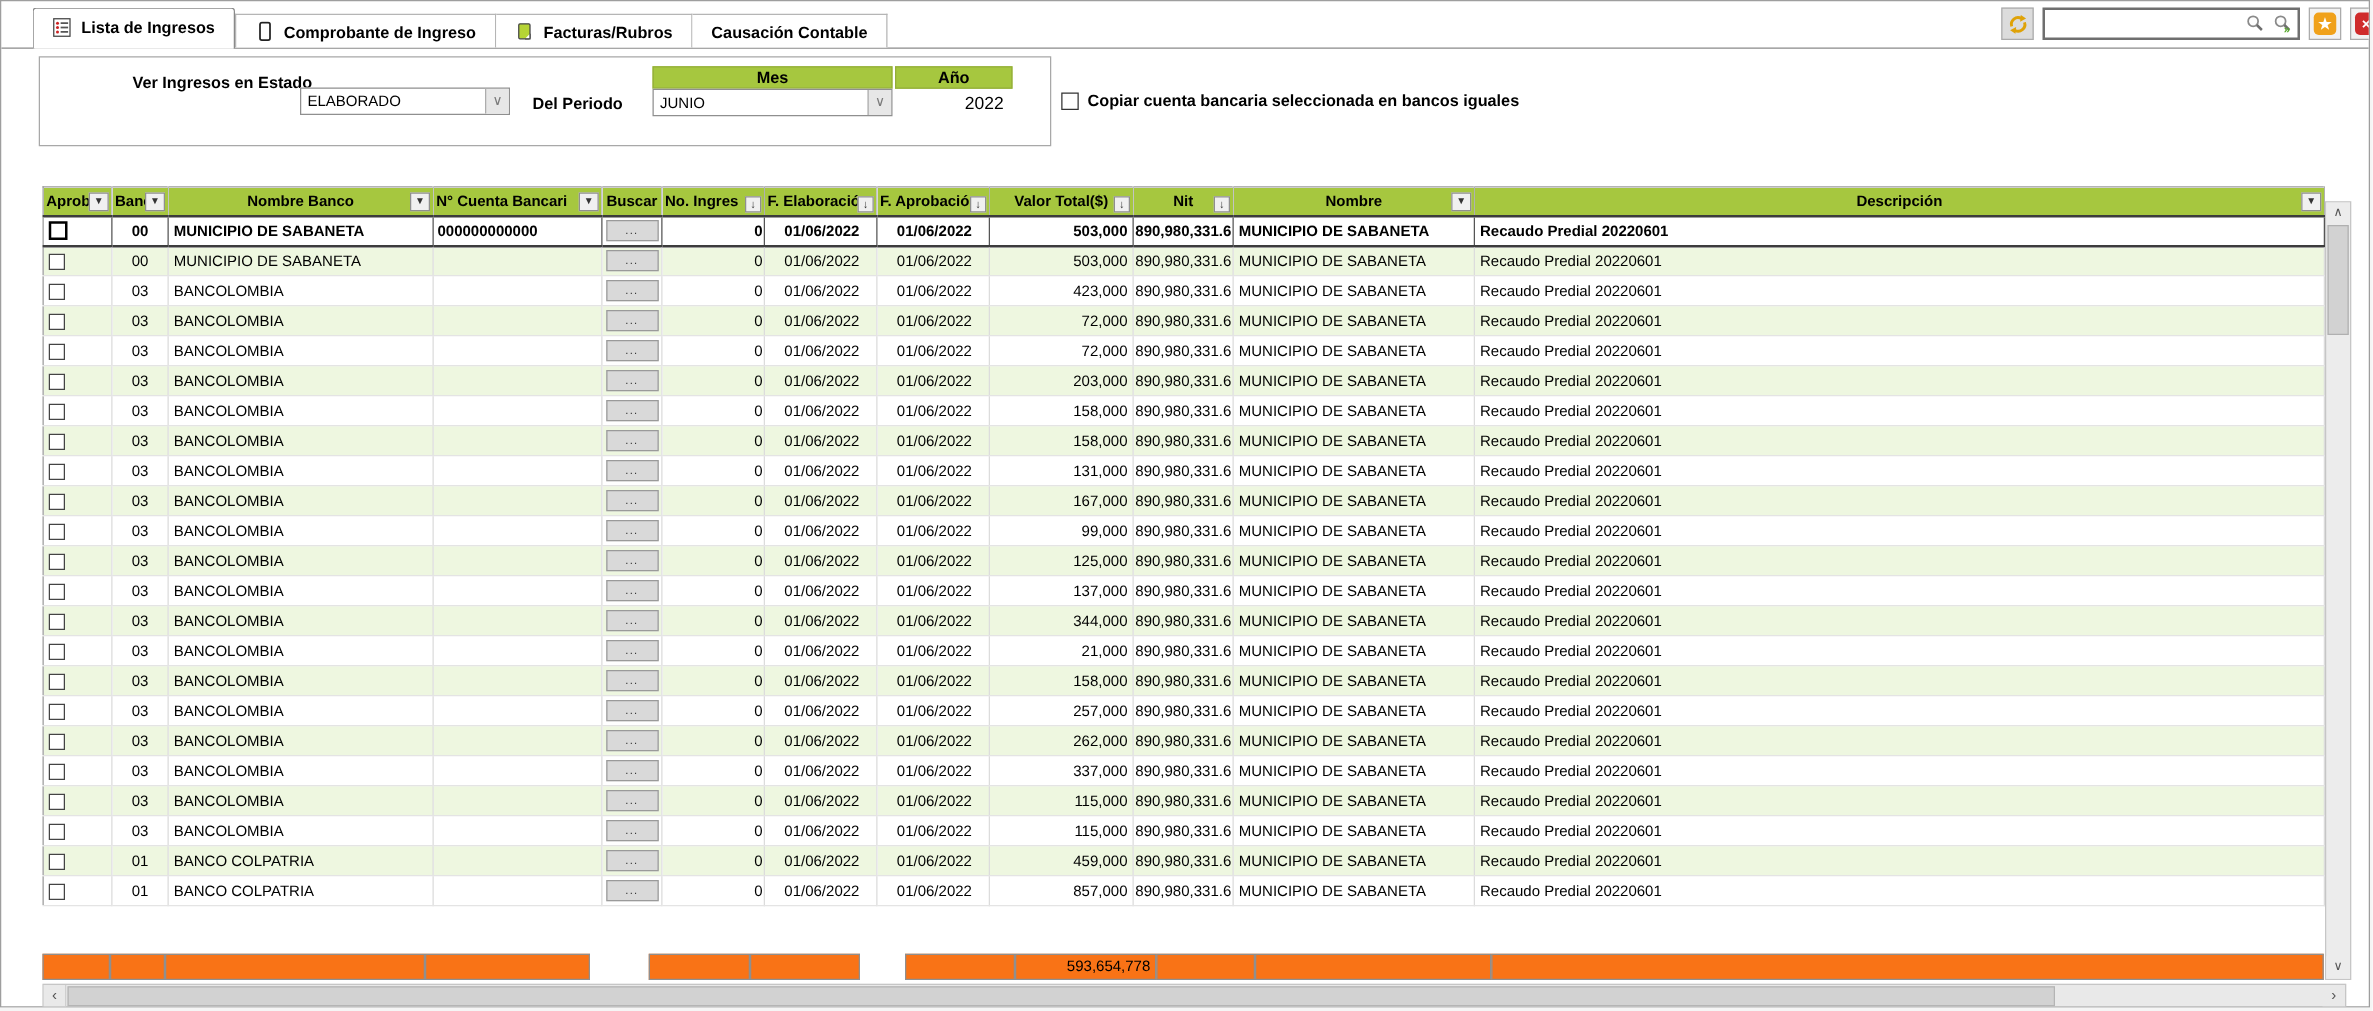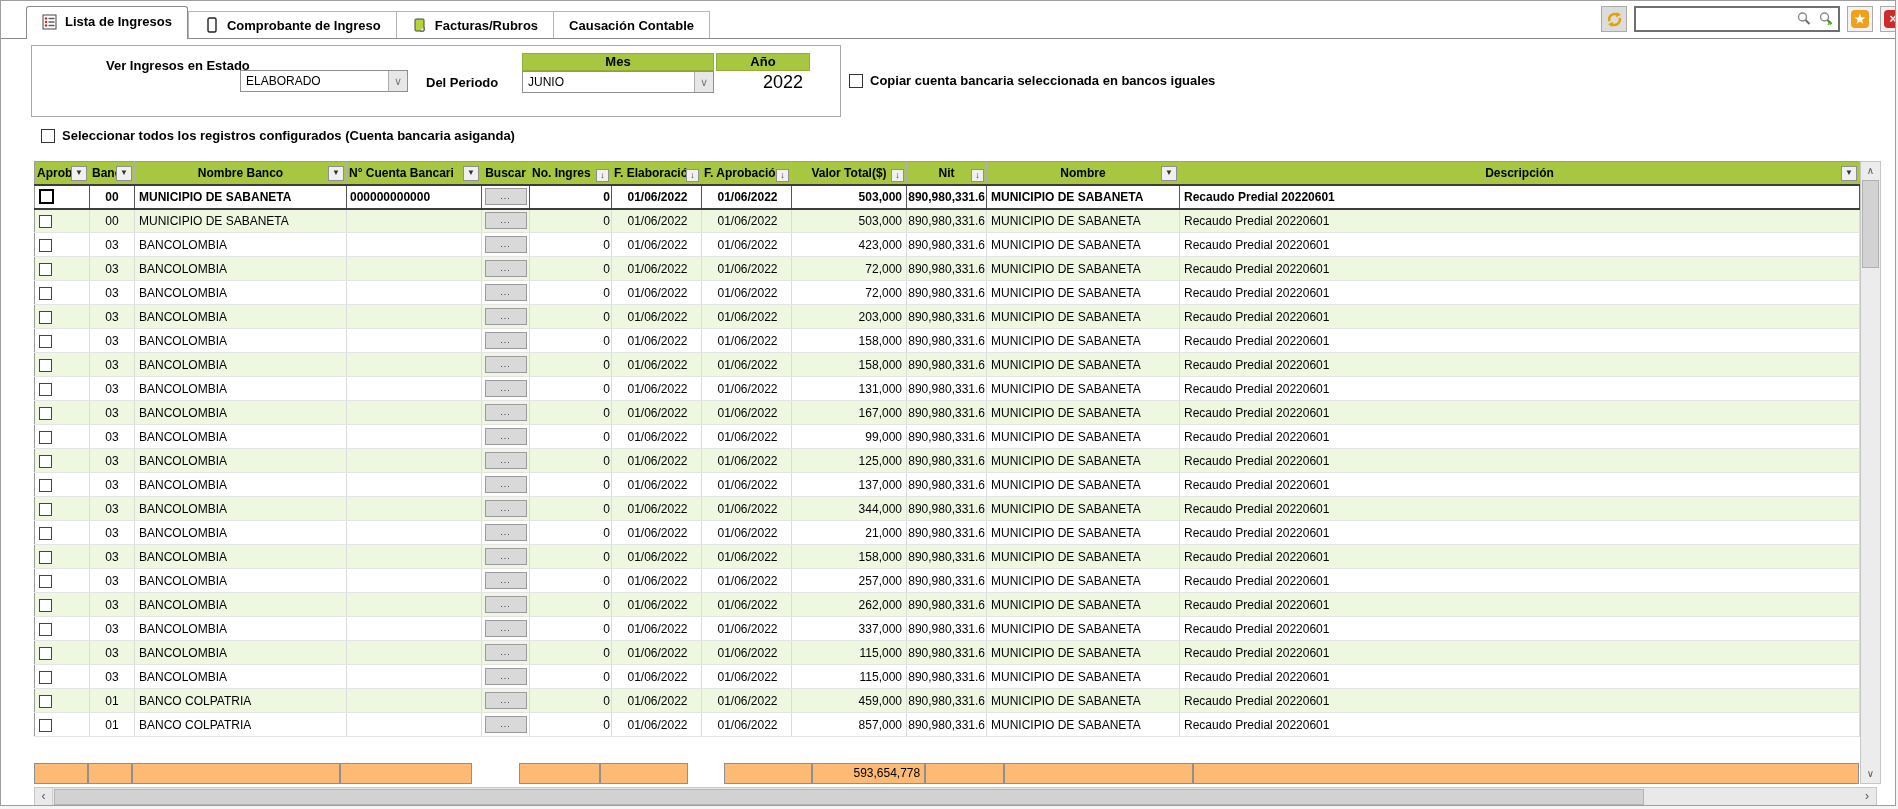--- a/index.html
+++ b/index.html
@@ -45,28 +45,28 @@
   .combo-btn{position:absolute; right:0; top:0; width:19px; height:100%; background:#e7e7e7;
     border-left:1px solid #adadad; text-align:center; color:#7a7a7a; font-size:11px; line-height:20px;}
   .combo-estado{position:absolute; left:208px; top:24px; width:168px; height:22px;}
   .period{position:absolute; left:490px; top:7px; width:288px;}
   .phdr{display:flex; gap:2px;}
   .ph{background:#a6c73f; border:1px solid #93ad3a; font-weight:bold; font-size:13px; text-align:center;
     height:18px; line-height:16px;}
   .ph.mes{width:192px;} .ph.ano{width:94px;}
   .prow{display:flex; margin-top:0;}
   .combo-mes{width:192px; height:22px;}
-  .ano-val{width:94px; height:22px; line-height:22px; text-align:right; padding-right:5px; font-size:18px;}
+  .ano-val{width:94px; height:22px; line-height:22px; text-align:right; padding-right:5px; font-size:14px;}
   .checkline{position:absolute; display:flex; align-items:center; gap:7px; white-space:nowrap;}
   .copiar{left:848px; top:72px;align-items:center;}
   .seleccionar{left:40px; top:127px;}
   .cbx{width:14px; height:14px; background:#fff; border:1px solid #333; flex:0 0 auto;}
   .cklabel{font-weight:bold; font-size:13px;}
   
-  .grid{position:absolute; left:33px; top:160px; width:1571px;}
+  .grid{position:absolute; left:33px; top:148px; width:1571px;}
   table{border-collapse:collapse; table-layout:fixed; width:1825px; border:1px solid #9b9b9b;}
   th,td{padding:0; white-space:nowrap; overflow:hidden;}
   th{position:relative; height:23px; background:#a6c73f; border-right:1px solid #b0b0b0; border-bottom:1px solid #777;
     font-weight:bold; font-size:12px; text-align:center;}
   .hlabel{padding:0 2px;}
   .h-aprobar,.h-banco,.h-cuenta,.h-no_ingreso,.h-f_elaboracion,.h-f_aprobacion{text-align:left;}
   .hbtn{position:absolute; background:#f0f0f0; border:1px solid #8f8f8f; color:#333; line-height:1;
     display:flex; align-items:center; justify-content:center;}
   .hbtn-dd{right:2px; bottom:3px; width:16px; height:15px; font-size:8px;}
   .hbtn-sort{right:2px; bottom:2px; width:13px; height:13px; font-size:9px;}
@@ -84,21 +84,21 @@
   tr.sel .cb{width:15px; height:15px; border:2px solid #000;}
   .dots{display:block; margin:2px auto; width:42px; height:17px; background:#d9d9d9; border:1px solid #9a9a9a;
     font-size:9px; letter-spacing:1px; color:#333; line-height:1; padding:0;}
   
   .col-aprobar{width:55px;} .col-banco{width:45px;} .col-nombre_banco{width:212px;}
   .col-cuenta{width:135px;} .col-buscar{width:48px;} .col-no_ingreso{width:82px;}
   .col-f_elaboracion{width:90px;} .col-f_aprobacion{width:90px;margin-left:36px;} .col-valor{width:115px;}
   .col-nit{width:80px;} .col-nombre{width:193px;} .col-descripcion{width:680px;}
   
   .gfooter{position:absolute; left:33px; top:762px; width:1825px; height:21px; display:flex;}
-  .fcell{height:21px; background:#fdba74; border:1px solid #8f8f8f; font-size:12px; line-height:19px;
+  .fcell{height:21px; background:#f97316; border:1px solid #8f8f8f; font-size:12px; line-height:19px;
     text-align:right; padding-right:4px; overflow:hidden; white-space:nowrap;}
   .fcell.gap{background:#fff; border-color:transparent;}
   
   .vscroll{position:absolute; left:1859px; top:160px; width:21px; height:623px; background:#ececec; border:1px solid #c6c6c6;}
   .vscroll .sbtn{position:absolute; left:0; width:19px; height:18px; background:#ececec; color:#555;
     text-align:center; font-size:10px; line-height:18px;}
   .vscroll .up{top:0;} .vscroll .down{bottom:0;}
   .vthumb{position:absolute; left:1px; top:18px; width:17px; height:88px; background:#d2d2d2; border:1px solid #b0b0b0;}
   .hscroll{position:absolute; left:33px; top:786px; width:1843px; height:20px; background:#e9e9e9; border:1px solid #c6c6c6;}
   .hscroll .sbtn{position:absolute; top:0; width:18px; height:18px; background:#e9e9e9; color:#555;
@@ -203,24 +203,20 @@
         <div class="ano-val">2022</div>
       </div>
     </div>
   </div>
 
   <div class="checkline copiar">
     <span class="cbx"></span>
     <span class="cklabel">Copiar cuenta bancaria seleccionada en bancos iguales</span>
   </div>
 
-  <div class="checkline seleccionar">
-    <span class="cbx"></span>
-    <span class="cklabel">Seleccionar todos los registros configurados (Cuenta bancaria asiganda)</span>
-  </div>
 
   <div class="grid">
     <table id="grid-table">
       <thead id="grid-head">
           <tr>
             <th class="col-aprobar h-aprobar"><span class="hlabel">Aprob</span><span class="hbtn hbtn-dd">▼</span></th>
             <th class="col-banco h-banco"><span class="hlabel">Banc</span><span class="hbtn hbtn-dd">▼</span></th>
             <th class="col-nombre_banco h-nombre_banco"><span class="hlabel">Nombre Banco</span><span class="hbtn hbtn-dd">▼</span></th>
             <th class="col-cuenta h-cuenta"><span class="hlabel">N° Cuenta Bancari</span><span class="hbtn hbtn-dd">▼</span></th>
             <th class="col-buscar h-buscar"><span class="hlabel">Buscar</span></th>

